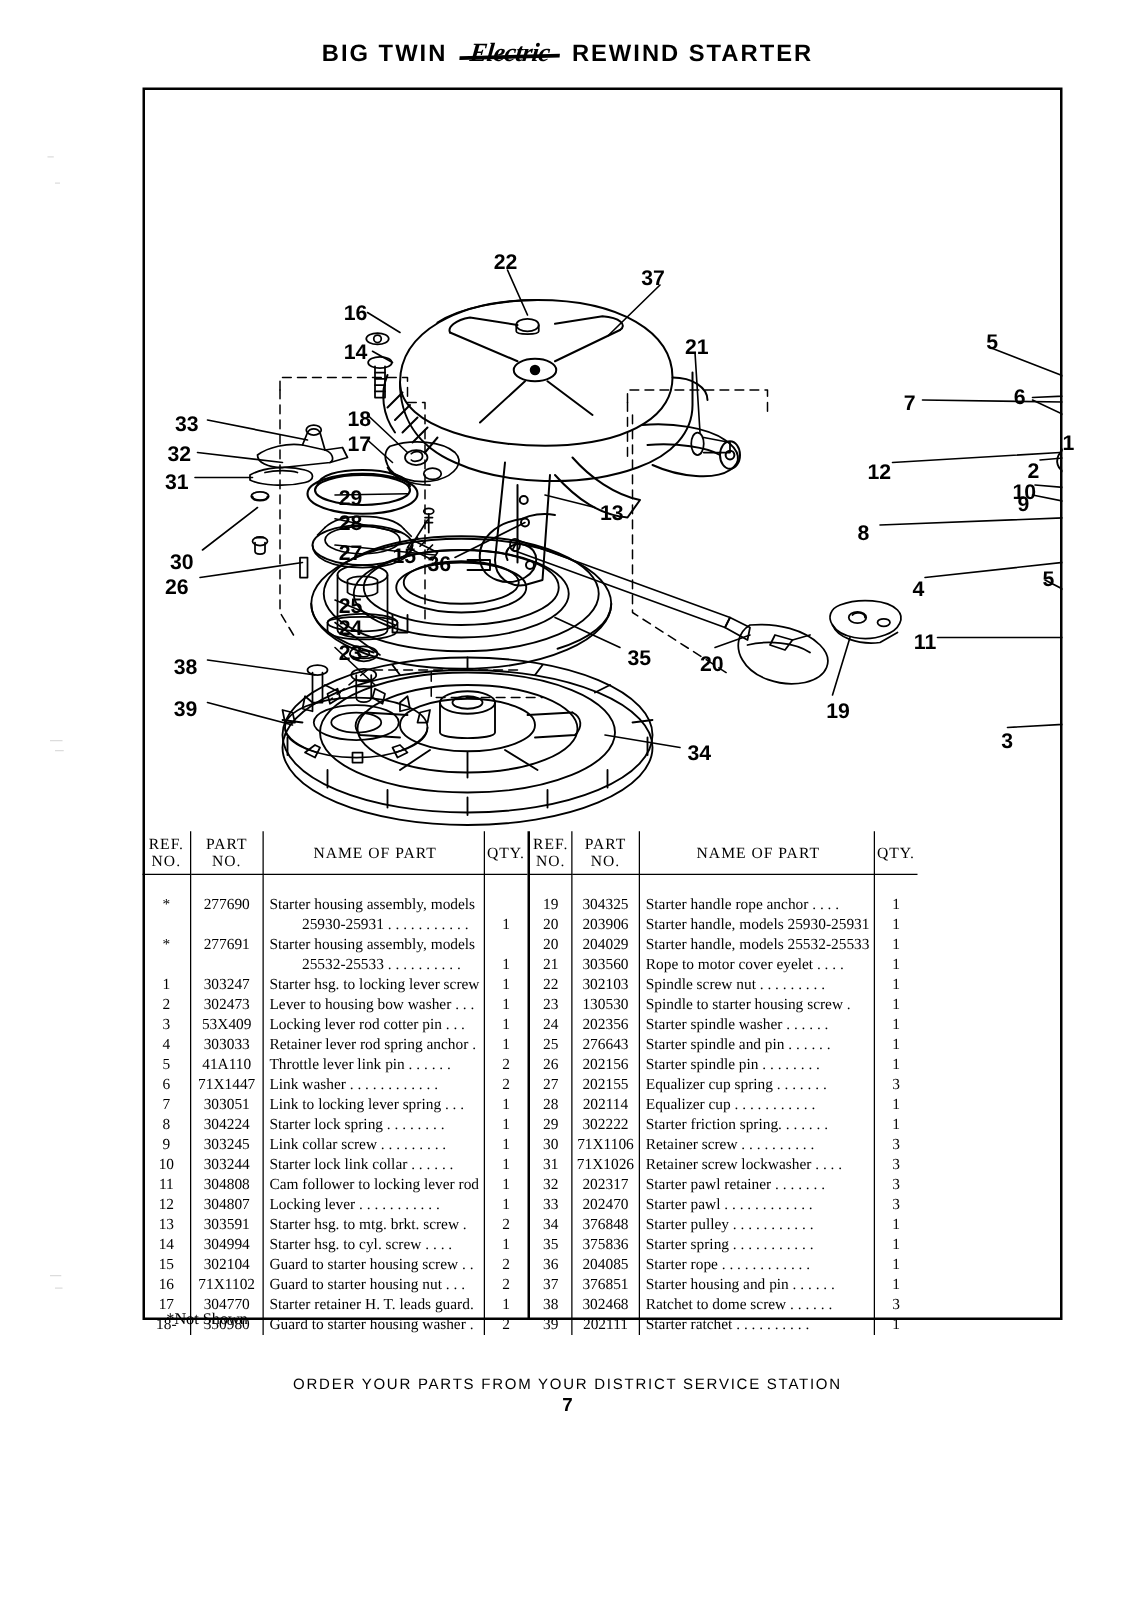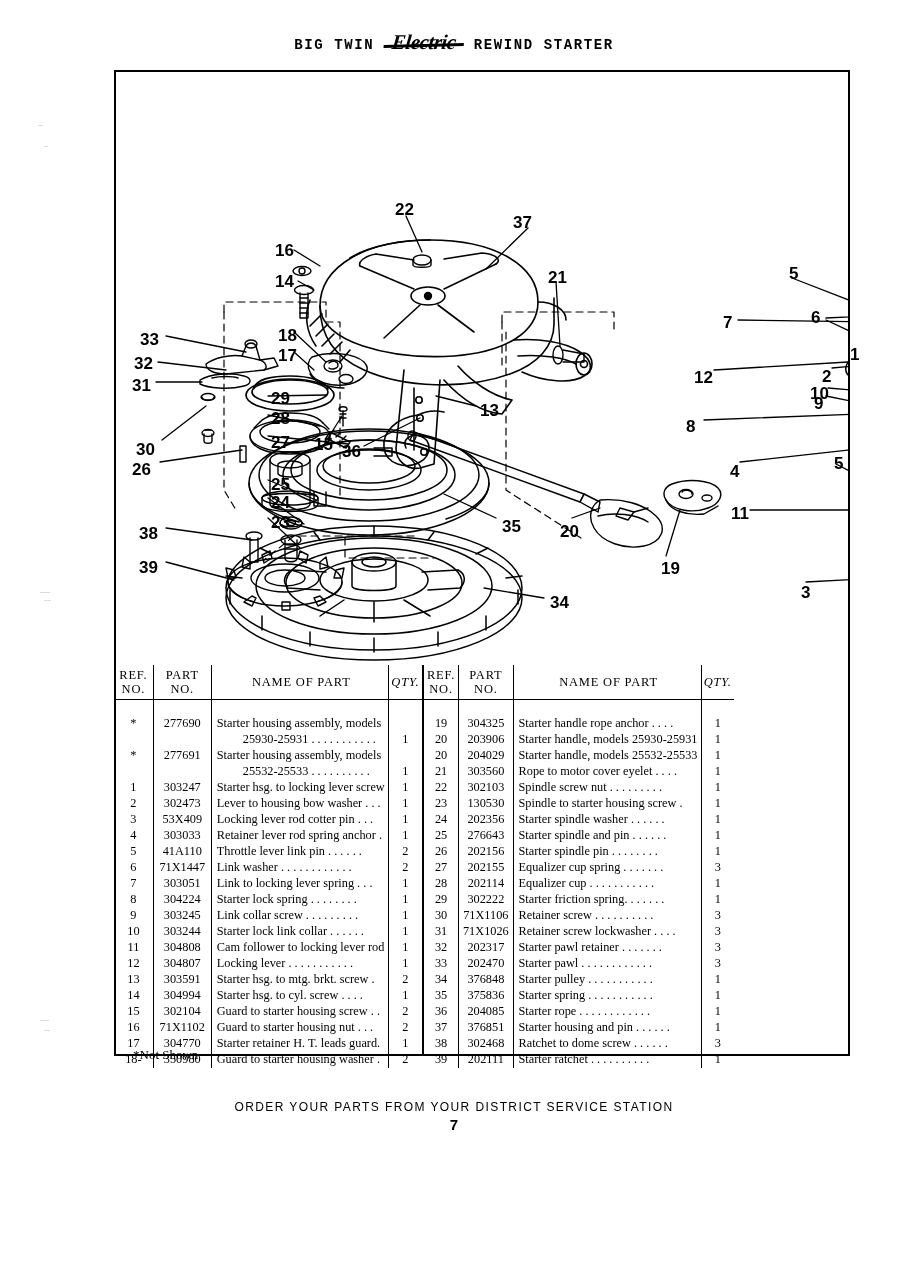--- a/index.html
+++ b/index.html
@@ -16,23 +16,23 @@
   }
 
   
   .title-wrap {
     position: absolute;
     top: 30px; left: 0; width: 908px;
     text-align: center;
     white-space: nowrap;
   }
   .title-main {
-    font-family: Liberation Mono, monospace;
+    font-family: Liberation Sans, sans-serif;
     font-weight: bold;
-    font-size: 14px;
+    font-size: 19px;
     letter-spacing: 1.6px;
     margin-top: 47px;
   }
   .title-script {
     display: inline-block;
     position: relative;
     font-family: "Liberation Serif", "DejaVu Serif", serif;
     font-weight: bold;
     font-style: italic;
     font-size: 21px;
@@ -100,21 +100,21 @@
     font-weight: normal;
     font-size: 12.5px;
     letter-spacing: 0.8px;
     text-align: center;
     padding: 3px 2px;
     border-bottom: 1.5px solid #000;
     border-right: 1px solid #000;
     vertical-align: middle;
     line-height: 1.12;
   }
-  table.parts th:last-child { border-right: none; font-style: italic; }
+  table.parts th:last-child { border-right: none; }
   table.parts td {
     padding: 0px 3px;
     border-right: 1px solid #000;
     line-height: 1.29;
     height: 16px;
     vertical-align: top;
     white-space: nowrap;
   }
   table.parts td:last-child { border-right: none; }
 

